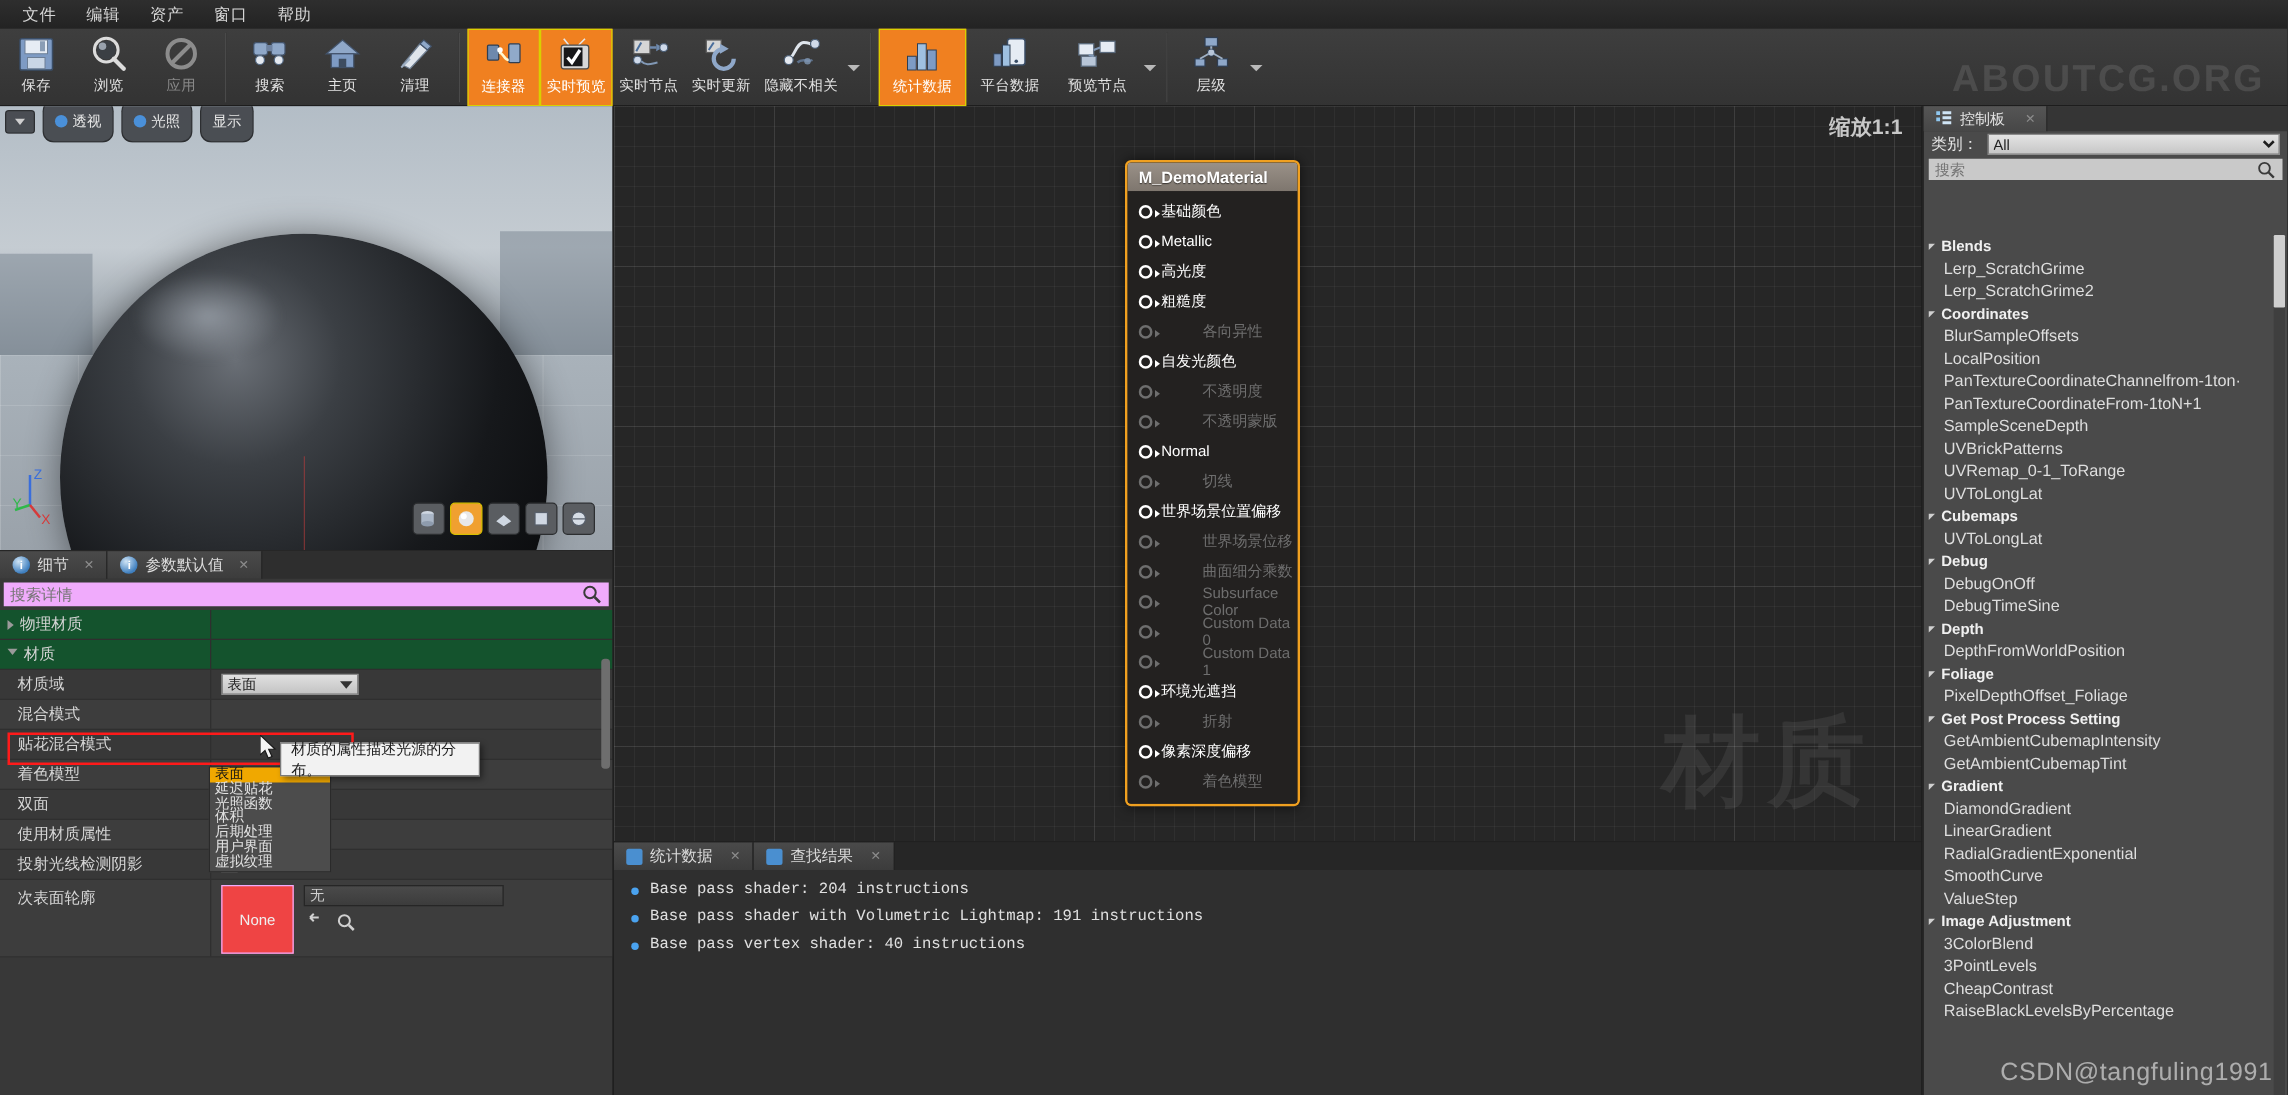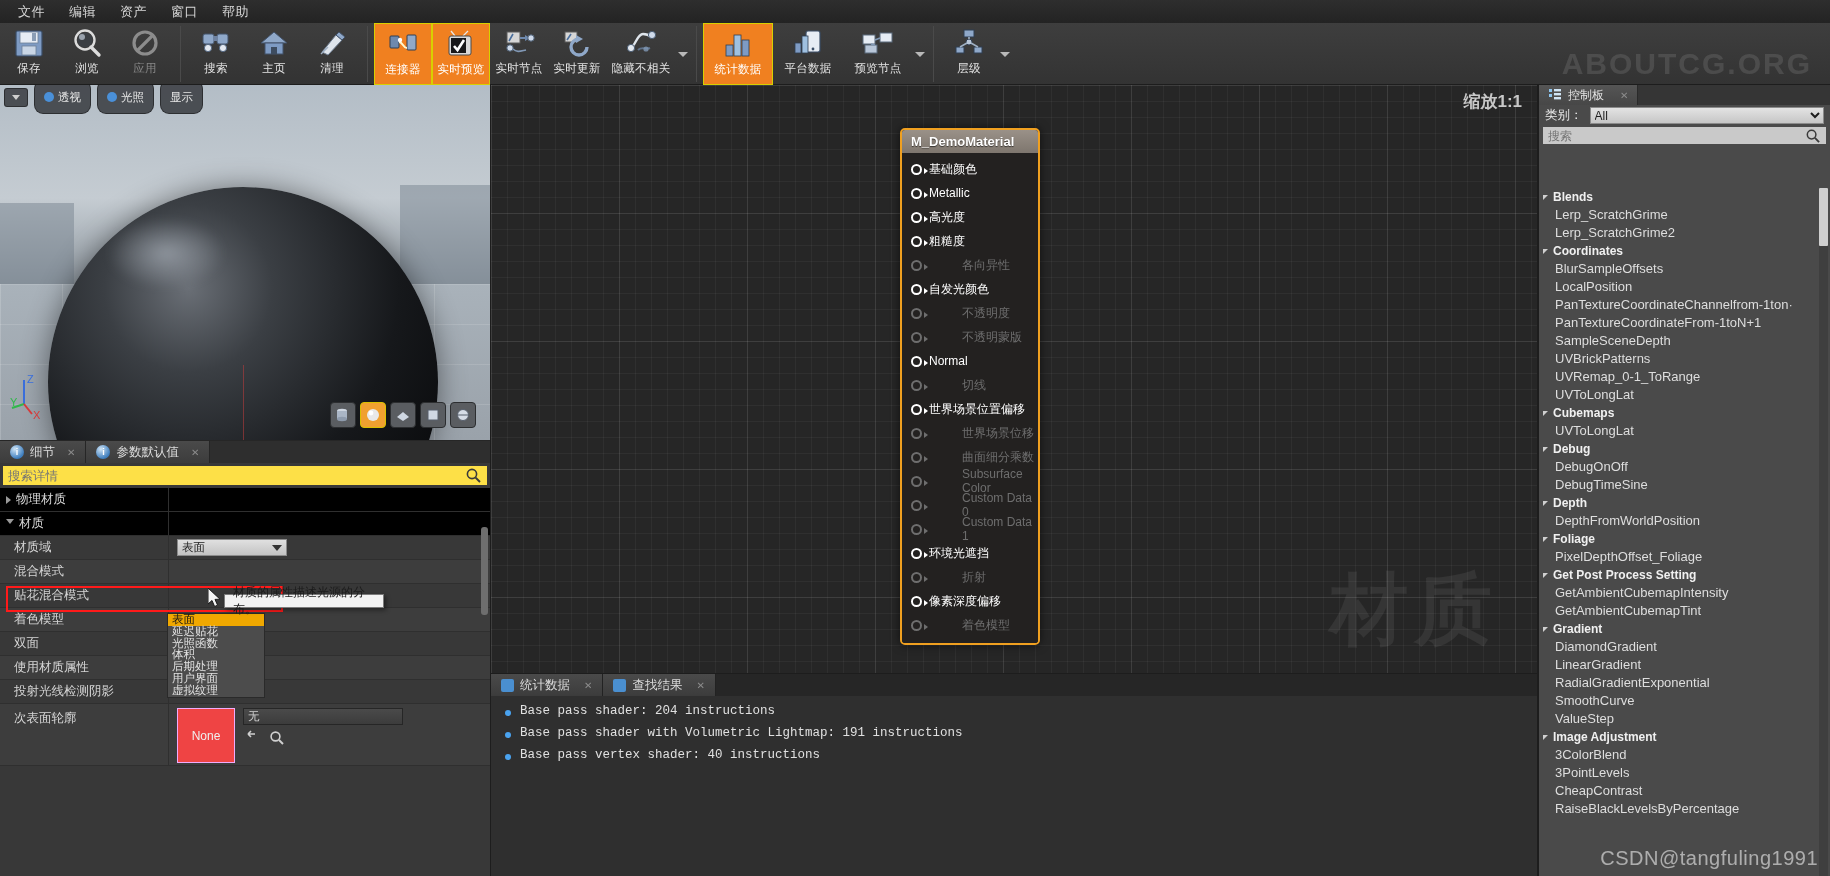--- a/index.html
+++ b/index.html
@@ -143,36 +143,36 @@
     border-right:1px solid #262626;
   }
   .dt-tab .ic {
     width:14px;height:14px;border-radius:50%;
     background: radial-gradient(circle at 35% 30%, #cfe4f5, #3f7fbf 70%);
     color:#fff; font-size:9px; display:flex;align-items:center;justify-content:center;
     font-weight:bold;
   }
   .dt-tab .x { color:#8c8c8c; font-size:10px; margin-left:6px; }
   .dt-search {
-    margin:3px; height:19px; background:#fde047; display:flex; align-items:center;
+    margin:3px; height:19px; background:#f0abfc; display:flex; align-items:center;
     padding: 0 5px; position:relative;
   }
   .dt-search input {
     border:none; outline:none; background:transparent; width:100%;
     font-size:12.5px; color:#4a4a4a; font-family:inherit;
   }
   .mag { position:absolute; right:6px; top:2px; }
   .dt-rows { position:relative; }
   .dt-row {
     display:flex; height:24px; align-items:center; border-bottom:1px solid #2f2f2f;
     font-size:12.5px; color:#d6d6d6;
   }
   .dt-row .lbl { width:168px; padding-left:14px; }
   .dt-row .val { flex:1; border-left:1px solid #2f2f2f; padding-left:8px; height:100%; display:flex;align-items:center;}
-  .dt-row.cat { background:#000000; }
+  .dt-row.cat { background:#14532d; }
   .dt-row.cat .lbl { padding-left:6px; display:flex;align-items:center;gap:5px; }
   .tri { width:0;height:0;border-top:4px solid transparent;border-bottom:4px solid transparent;border-left:5px solid #9a9a9a; }
   .tri.down { border-left:4px solid transparent;border-right:4px solid transparent;border-top:5px solid #9a9a9a; }
   .alt { background:#3d3d3d; }
   .combo {
     width:110px;height:17px;background:linear-gradient(#e0e0e0,#c3c3c3);
     border:1px solid #8b8b8b; display:flex;align-items:center;justify-content:space-between;
     padding:0 4px; font-size:11.5px; color:#222; cursor:default;
   }
   .combo .ca { width:0;height:0;border-left:5px solid transparent;border-right:5px solid transparent;border-top:6px solid #333; }
@@ -181,21 +181,21 @@
     border:2px solid #ff1a1a; pointer-events:none;
   }
   .dropdown {
     position:absolute; left:167px; top:125px; width:98px;
     background:#4c4c4c; border:1px solid #2a2a2a; z-index:40;
     font-size:11.5px;
   }
   .dd-item { height:11.8px; padding-left:4px; color:#e2e2e2; line-height:11.8px; cursor:default; }
   .dd-item.sel { background:#f0a800; color:#141414; }
   .tooltip {
-    position:absolute; left:224px; top:594px; width:160px; height:14px;
+    position:absolute; left:224px; top:594px; width:160px; height:27px;
     background:#f2f2f2; border:1px solid #7a7a7a; color:#1b1b1b;
     font-size:12px; display:flex; align-items:center; padding-left:8px;
     box-shadow:2px 2px 5px rgba(0,0,0,.45); z-index:60;
   }
   .cursor-arrow { position:absolute; left:208px; top:588px; z-index:70; }
   .checkbox {
     width:13px;height:13px;background:#d6d6d6;border:1px solid #6a6a6a;
     display:flex;align-items:center;justify-content:center;cursor:default;
   }
   .checkbox.on::after {

